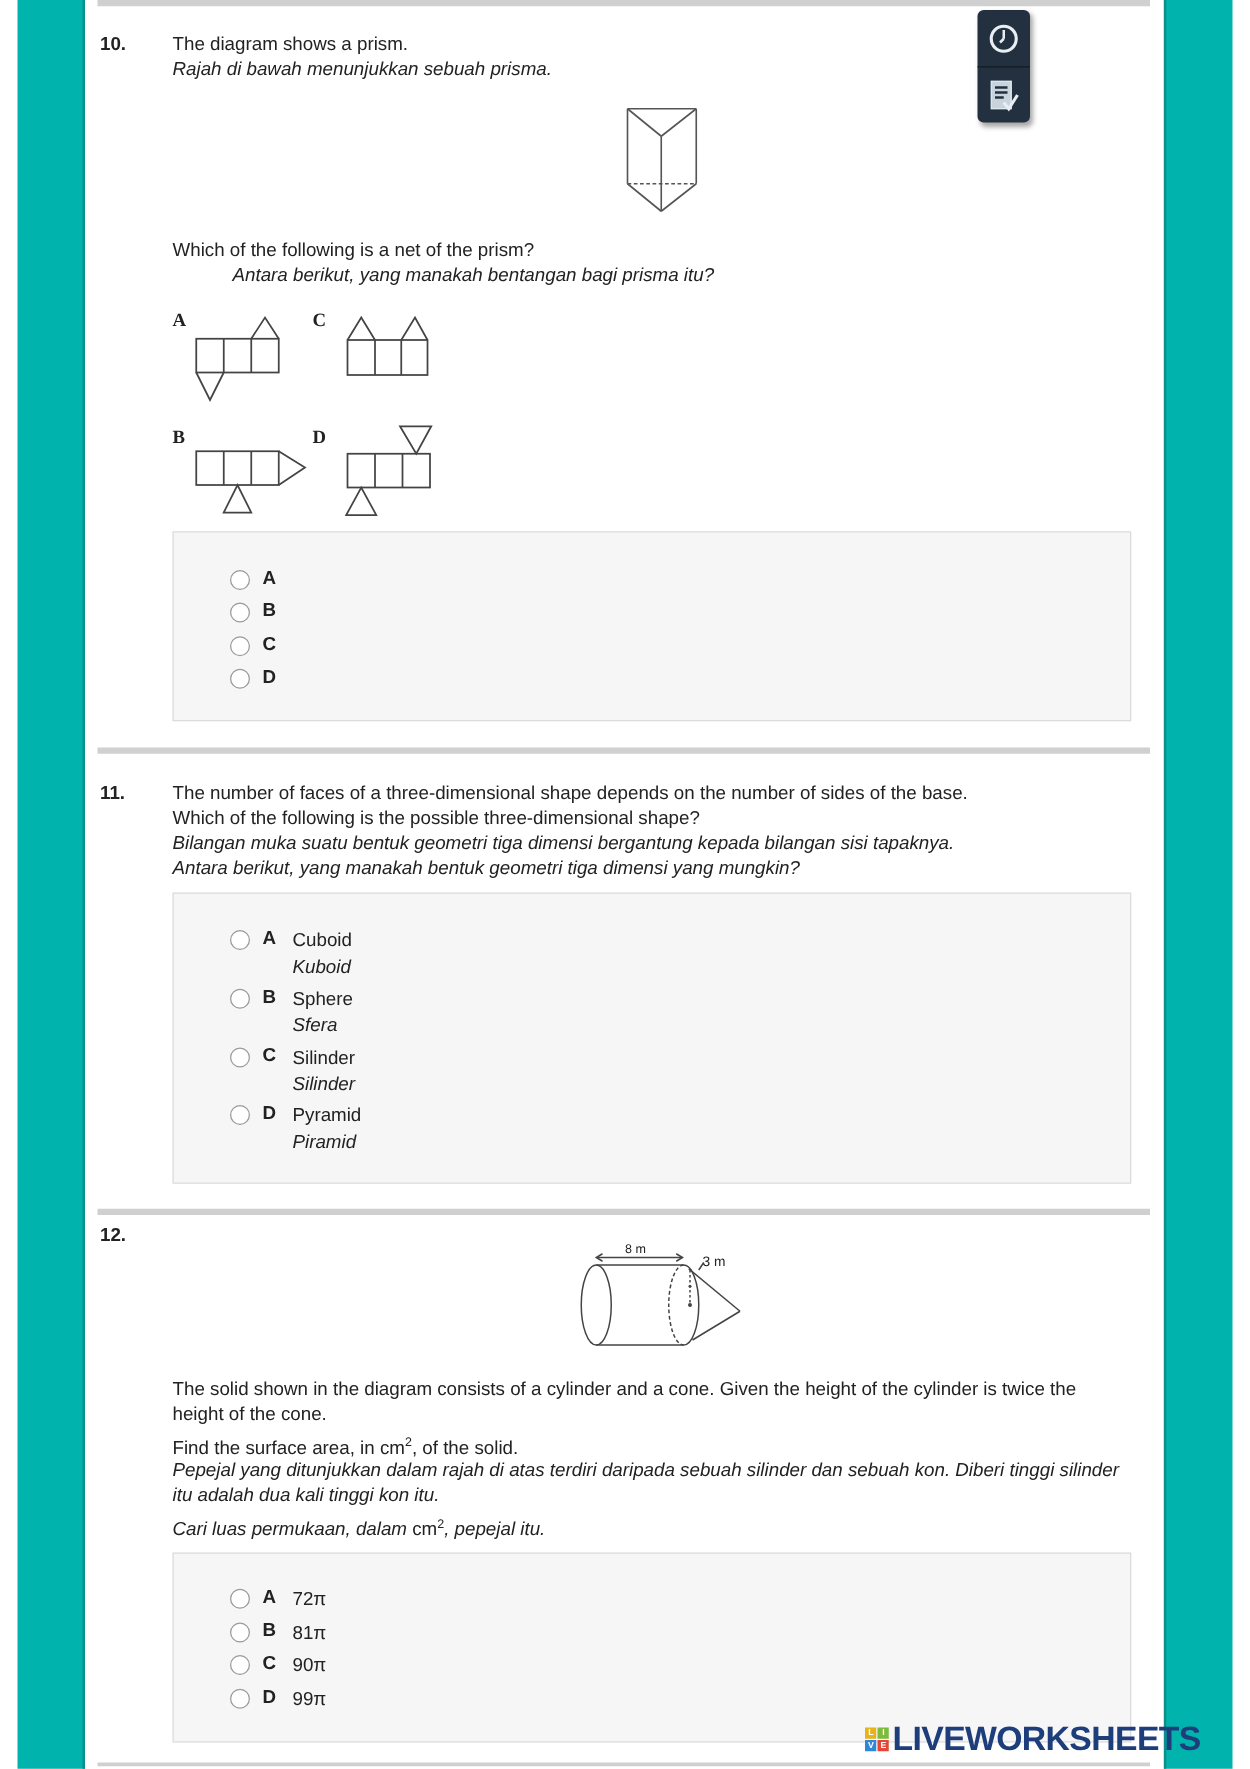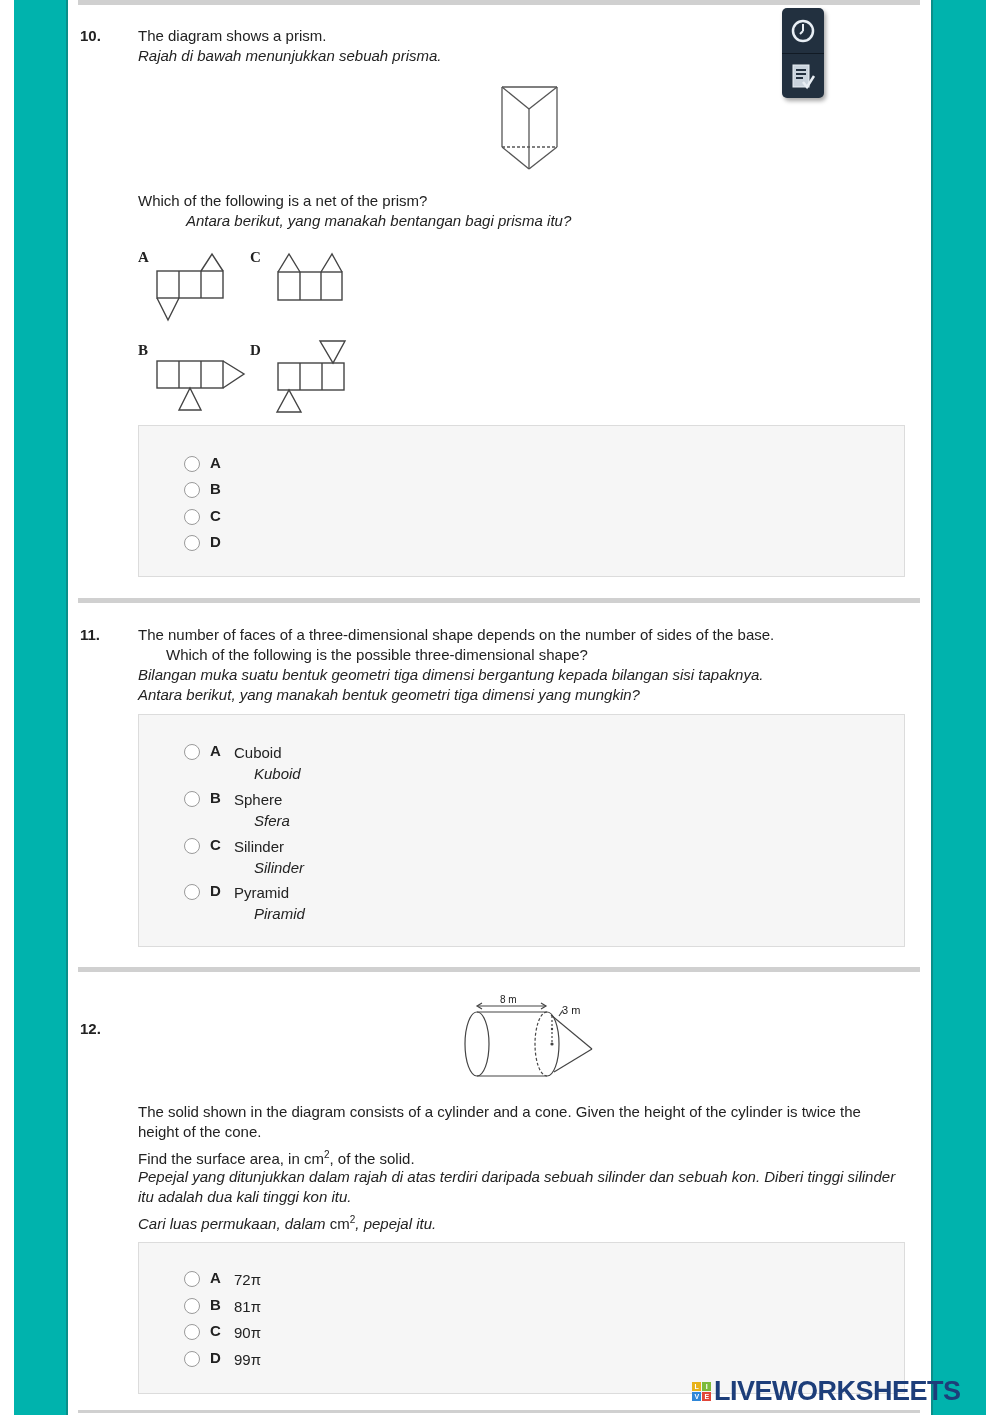--- a/index.html
+++ b/index.html
@@ -20,21 +20,21 @@
     position: absolute; left: 138px; width: 765px;
     background: #f6f6f6; border: 1px solid #dcdcdc;
   }
   .opt { position: absolute; left: 45px; display: flex; align-items: flex-start; font-size: 15px; }
   .radio {
     width: 14px; height: 14px; border: 1.5px solid #9a9a9a; border-radius: 50%;
     background: #fff; margin-top: 2px; margin-right: 10px; flex-shrink: 0;
   }
   .olet { font-weight: bold; width: 24px; }
   .otxt { line-height: 21px; }
-  .otxt .sub { font-style: italic; display: block; margin-left: 20px; }
+  .otxt .sub { font-style: italic; display: block; }
   .tools {
     position: absolute; left: 782px; top: 8px; width: 42px; height: 90px;
     background: #22303f; border-radius: 5px; box-shadow: 2px 3px 4px rgba(0,0,0,0.35);
   }
   .tools .tb { width: 42px; height: 45px; display: flex; align-items: center; justify-content: center; }
   .tools .tb + .tb { border-top: 1px solid #111a24; }
   .netlabel { position: absolute; font-family: "Liberation Serif", "DejaVu Serif", serif; font-weight: bold; font-size: 15px; }
   .logo {
     position: absolute; left: 692px; top: 1376px; font-size: 27px; font-weight: bold;
     color: #1d3e7a; letter-spacing: -0.5px; display: flex; align-items: center;
@@ -148,21 +148,21 @@
   <div class="opt" style="top:107px;">
     <span class="radio"></span>
     <span class="olet">D</span>
   </div>
 </div>
 
 <div class="sep" style="top:598px;"></div>
 
 <div class="qnum" style="top:626px;">11.</div>
 <div class="txt" style="top:625px;">The number of faces of a three-dimensional shape depends on the number of sides of the base.</div>
-<div class="txt" style="top:645px;margin-left:28px;">Which of the following is the possible three-dimensional shape?</div>
+<div class="txt" style="top:645px;">Which of the following is the possible three-dimensional shape?</div>
 <div class="txt it" style="top:665px;">Bilangan muka suatu bentuk geometri tiga dimensi bergantung kepada bilangan sisi tapaknya.</div>
 <div class="txt it" style="top:685px;">Antara berikut, yang manakah bentuk geometri tiga dimensi yang mungkin?</div>
 
 <div class="panel" style="top:714px;height:231px;">
   <div class="opt" style="top:27px;">
     <span class="radio"></span>
     <span class="olet">A</span>
     <span class="otxt"><span>Cuboid</span><span class="sub">Kuboid</span></span>
   </div>
   <div class="opt" style="top:74px;">
@@ -177,21 +177,21 @@
   </div>
   <div class="opt" style="top:167px;">
     <span class="radio"></span>
     <span class="olet">D</span>
     <span class="otxt"><span>Pyramid</span><span class="sub">Piramid</span></span>
   </div>
 </div>
 
 <div class="sep" style="top:967px;"></div>
 
-<div class="qnum" style="top:1020px;">12.</div>
+<div class="qnum" style="top:980px;">12.</div>
 
 <div style="position:absolute;left:462px;top:994px;width:140px;height:88px;">
   <svg width="140" height="88" viewBox="0 0 140 88" style="position:absolute;left:0;top:0;">
     <g fill="none" stroke="#444" stroke-width="1.2">
       <ellipse cx="15" cy="50" rx="12" ry="32"></ellipse>
       <line x1="15" y1="18" x2="85" y2="18"></line>
       <line x1="15" y1="82" x2="85" y2="82"></line>
       <path d="M85,18 A12,32 0 0,1 85,82"></path>
       <path d="M85,18 A12,32 0 0,0 85,82" stroke-dasharray="3,2"></path>
       <line x1="89" y1="21" x2="130" y2="55"></line>

